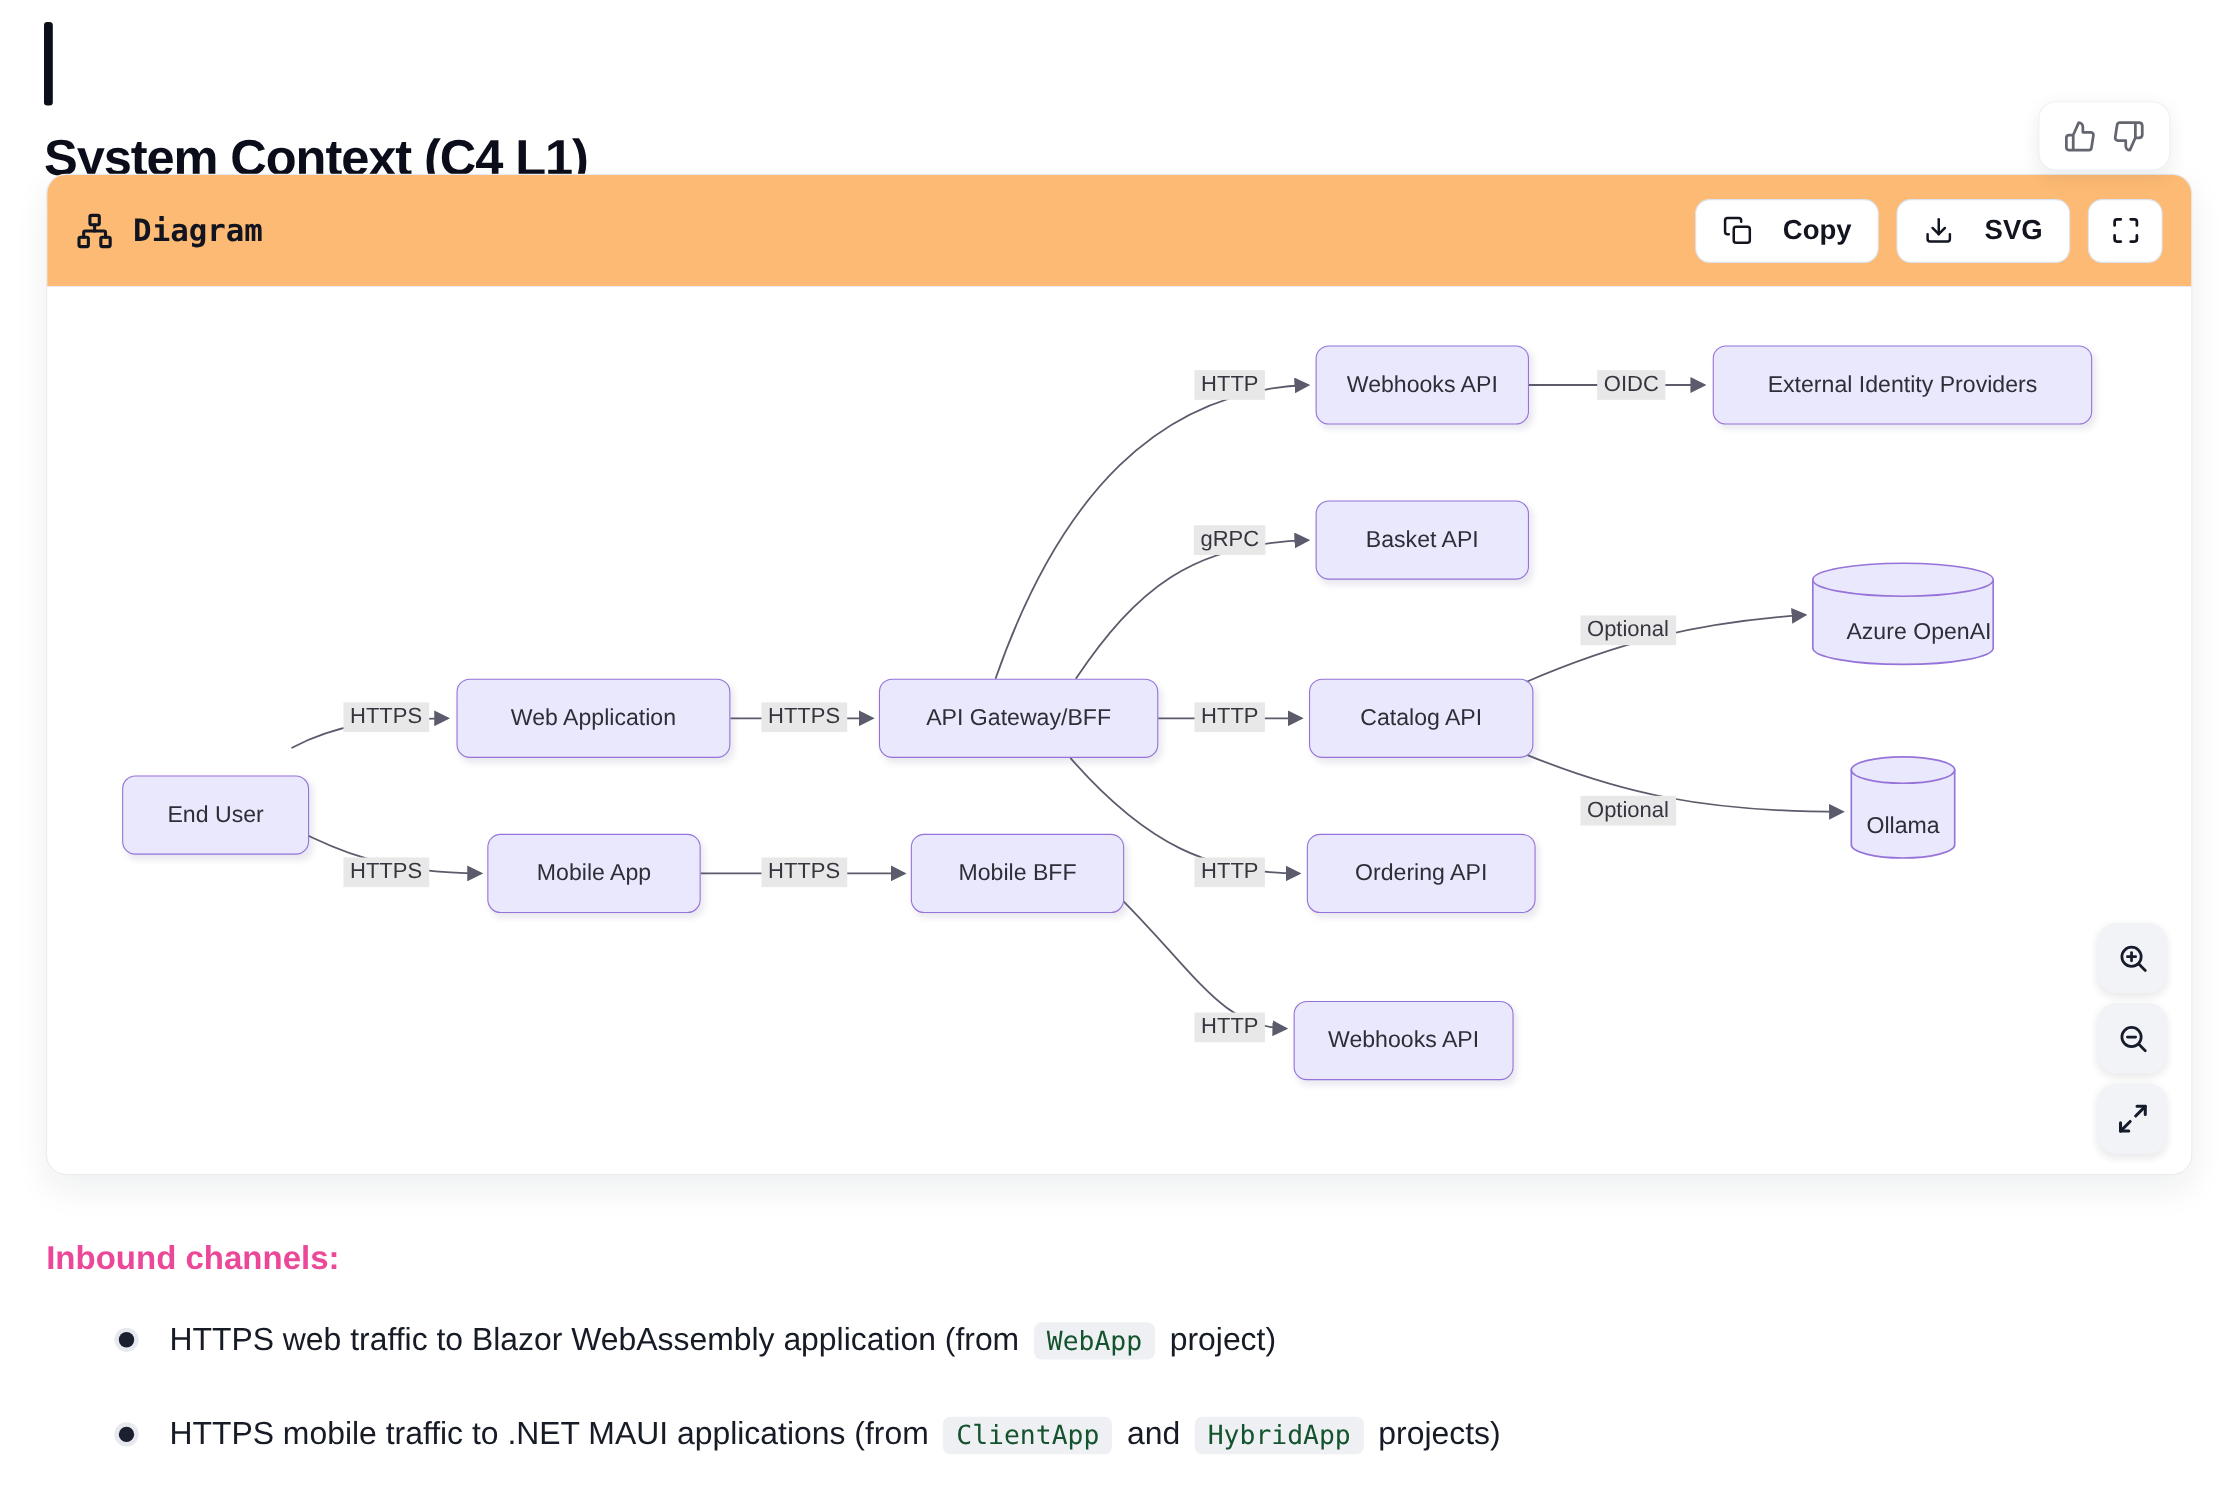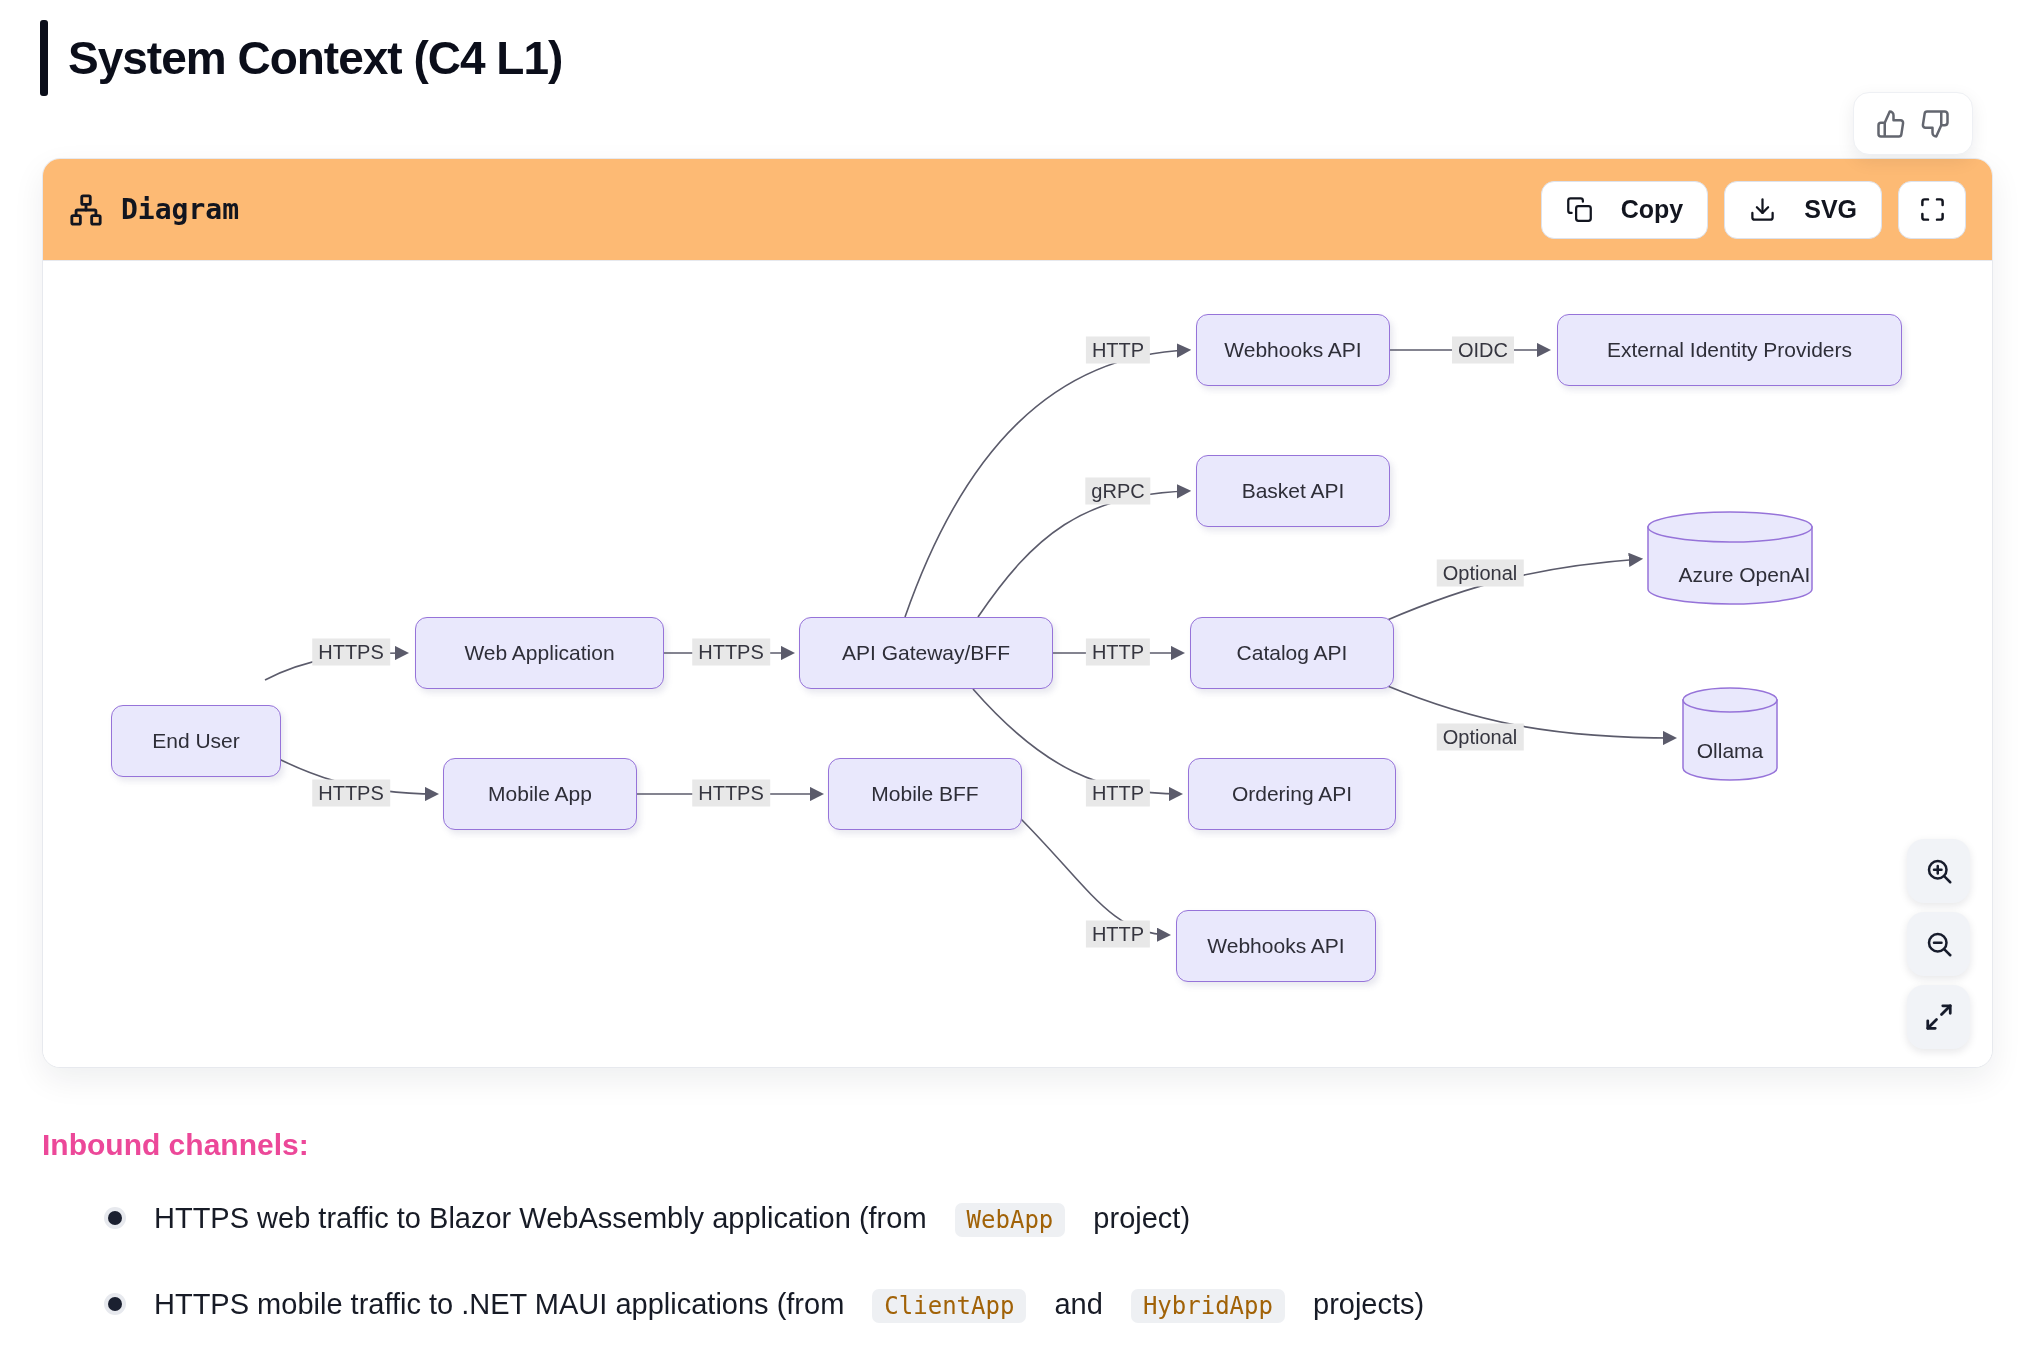--- a/index.html
+++ b/index.html
@@ -1,20 +1,20 @@
 <!DOCTYPE html>
 <html><head>
 <meta charset="utf-8">
 <style>
   * { margin:0; padding:0; box-sizing:border-box; }
   html,body { width:2018px; height:1356px; overflow:hidden; }
   body { background:#ffffff; font-family:"Liberation Sans", sans-serif; color:#171b26; position:relative; }
 
   
-  .title-row { position:absolute; left:40px; top:20px; display:flex; align-items:center; gap:20px; }
+  .title-row { position:absolute; left:40px; top:20px; display:flex; gap:20px;flex-direction:column; }
   .title-accent { width:8px; height:76px; background:#0b0e1a; border-radius:3px; }
   h1.page-title { font-size:46px; font-weight:bold; letter-spacing:-1px; color:#0b0e1a; }
 
   
   .feedback-pill { position:absolute; left:1853px; top:92px; width:120px; height:63px;
     background:#ffffff; border:1px solid #eef0f4; border-radius:16px;
     box-shadow:0 6px 18px rgba(16,24,40,.08); display:flex; align-items:center; justify-content:center; gap:14px; z-index:5; }
   .feedback-pill button { background:none; border:none; cursor:pointer; display:flex; align-items:center; color:#63666f; }
   .feedback-pill svg { width:30px; height:30px; }
 
@@ -56,21 +56,21 @@
 
   
   .notes { position:absolute; left:42px; top:1128px; width:1930px; }
   .notes h2 { font-size:30px; font-weight:bold; color:#ec4899; margin-bottom:38px; }
   .notes ul { list-style:none; }
   .notes li { display:flex; align-items:flex-start; gap:32px; padding-left:66px; margin-bottom:48px; }
   .bullet-dot { flex:0 0 auto; width:14px; height:14px; margin-top:11px; border-radius:50%;
     background:#1b2030; box-shadow:0 0 0 4px #e7e9ee; }
   .notes p { font-size:29px; color:#171b26; line-height:1.3; }
   .code-chip { font-family:"DejaVu Sans Mono","Liberation Mono",monospace; font-size:24px;
-    background:#eef0f3; border-radius:7px; padding:3px 12px; color:#a16207; margin:0 20px; }
+    background:#eef0f3; border-radius:7px; padding:3px 12px; color:#14532d; margin:0 5px; }
 </style>
 </head>
 <body>
 
 <div class="title-row">
   <span class="title-accent"></span>
   <h1 class="page-title">System Context (C4 L1)</h1>
 </div>
 
 <div class="feedback-pill">

